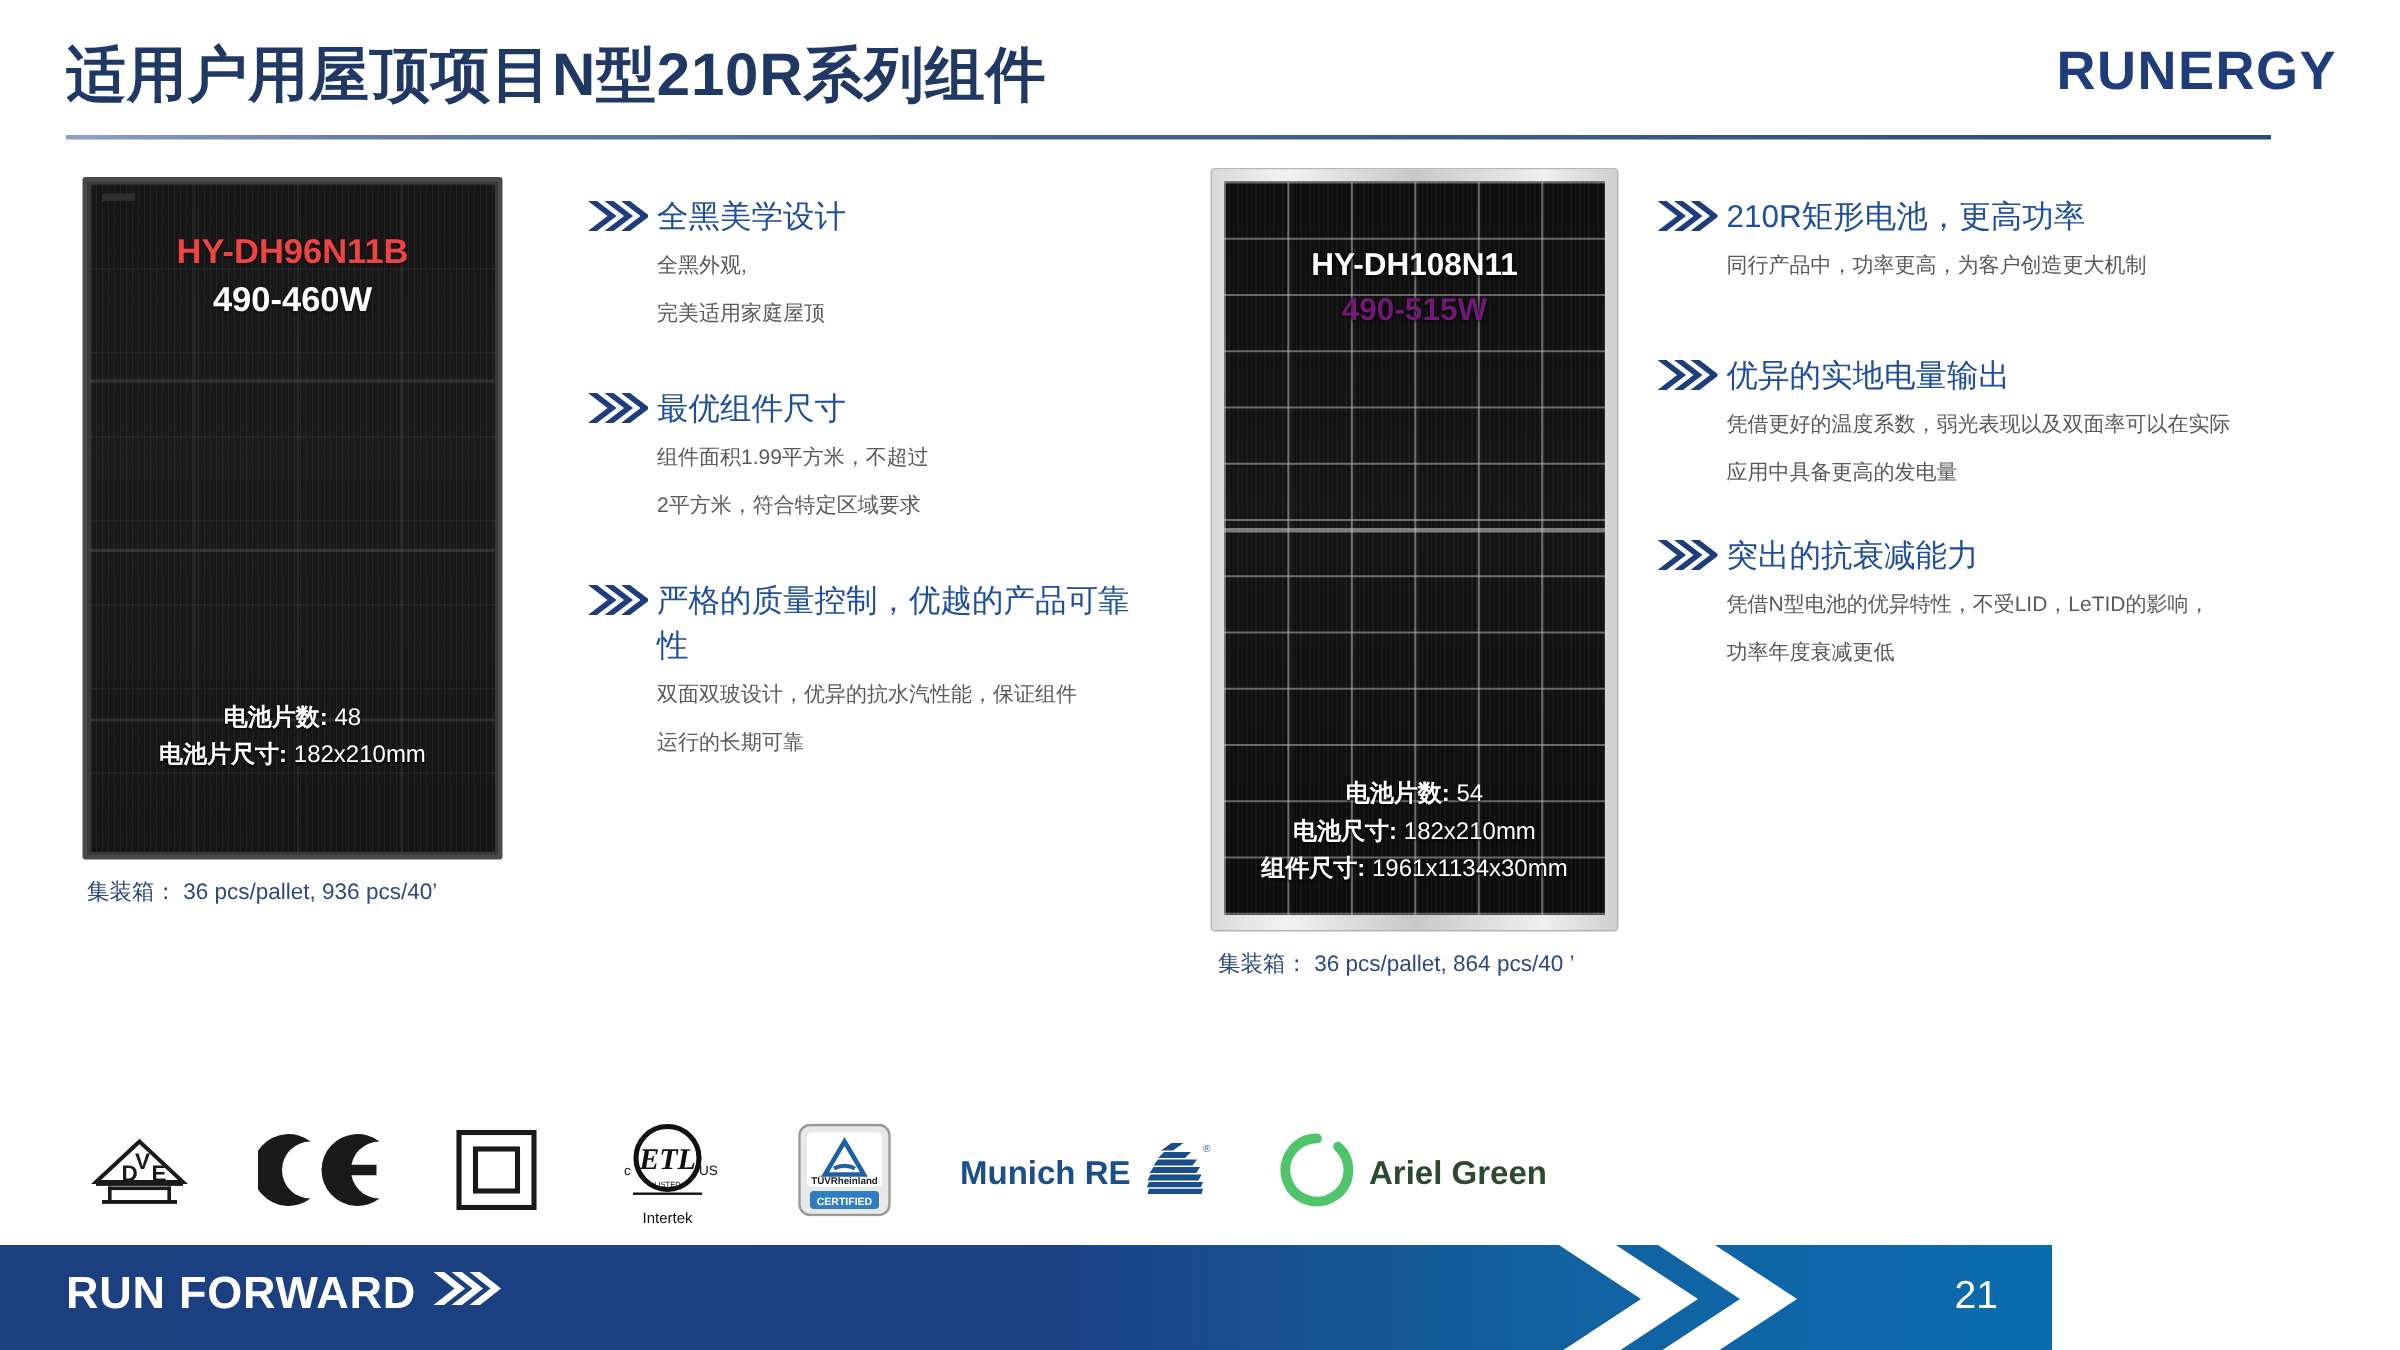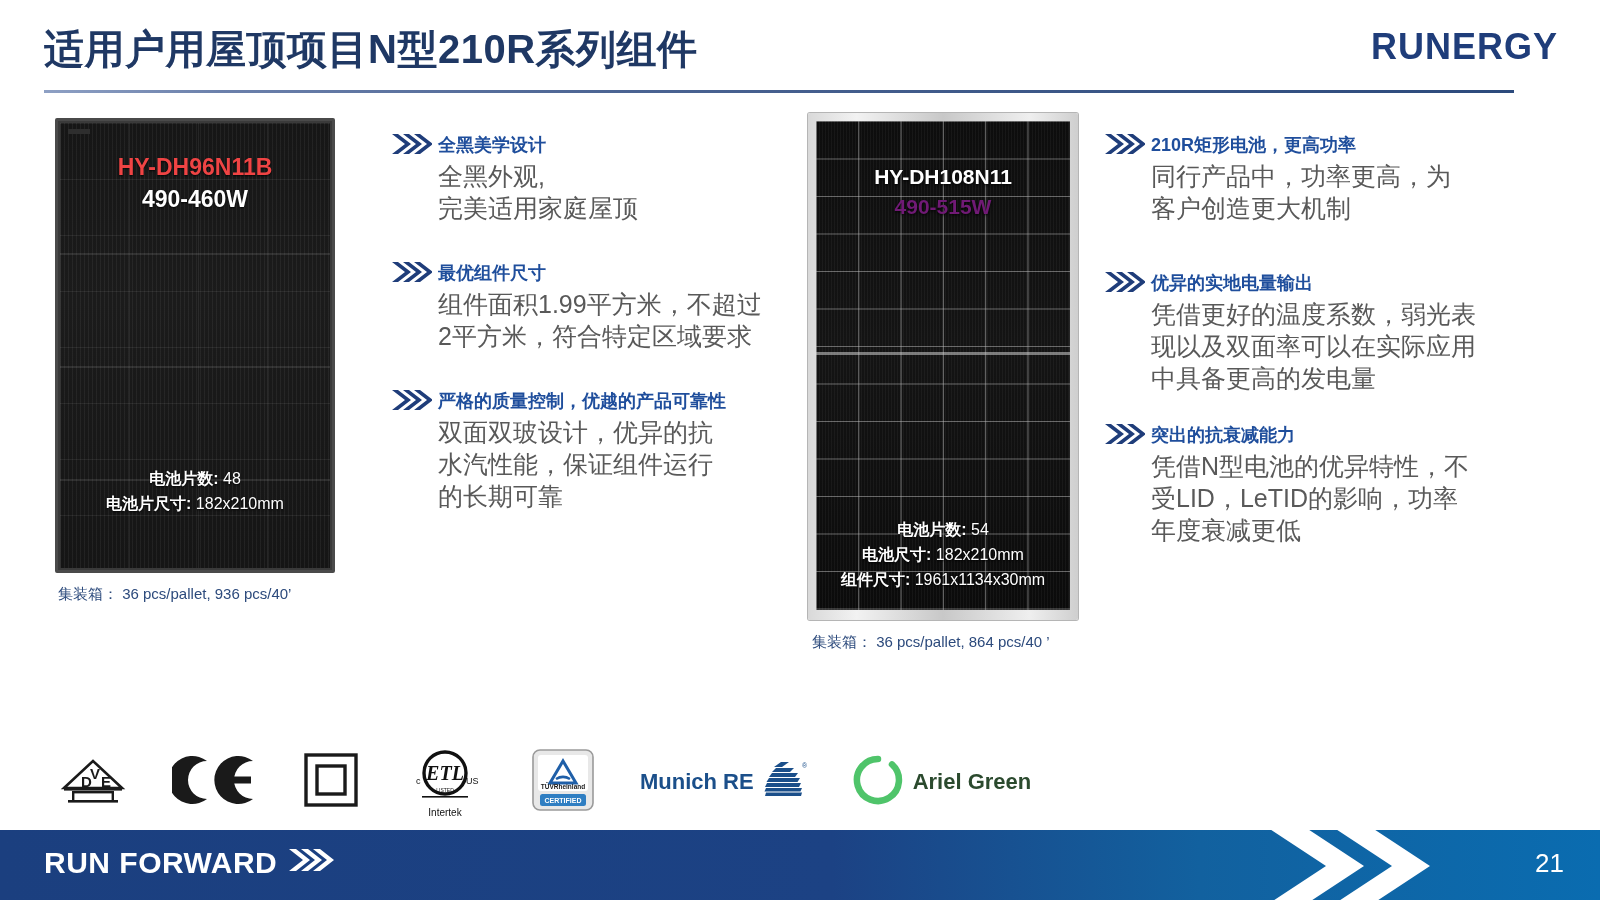--- a/index.html
+++ b/index.html
@@ -197,28 +197,28 @@
   #features-right { left: 1105px; top: 130px; width: 400px; }
 
   .feature-item { position: relative; margin-bottom: 26px; }
   .feature-head { display: flex; align-items: flex-start; }
   .chev-icon {
     flex: 0 0 auto;
     width: 46px;
     padding-top: 3px;
   }
   .feature-title {
-    font-size: 18px;
-    font-weight: bold;
+    font-size: 21px;
+    font-weight: normal;
     color: #1f4e9c;
     line-height: 30px;
   }
   .feature-body {
     margin-left: 46px;
-    font-size: 25px;
+    font-size: 14px;
     line-height: 32px;
     color: #595959;
   }
 
   
   #cert-strip {
     position: absolute;
     left: 60px; top: 742px;
     height: 80px;
     display: flex;
@@ -227,21 +227,21 @@
   }
   .cert-item { position: relative; display: flex; align-items: center; }
   .cert-label-small {
     font-size: 10px; color: #111; text-align: center;
   }
 
   
   #footer {
     position: absolute;
     left: 0; bottom: 0;
-    width: 1600px; height: 70px;
+    width: 1368px; height: 70px;
     background: linear-gradient(to right, #1b3f7f 0%, #1c4284 52%, #12619f 75%, #0a6cb0 100%);
     overflow: hidden;
   }
   #footer-slogan {
     position: absolute;
     left: 44px; top: 16px;
     color: #ffffff;
     font-size: 30px;
     font-weight: bold;
     letter-spacing: 0.5px;

